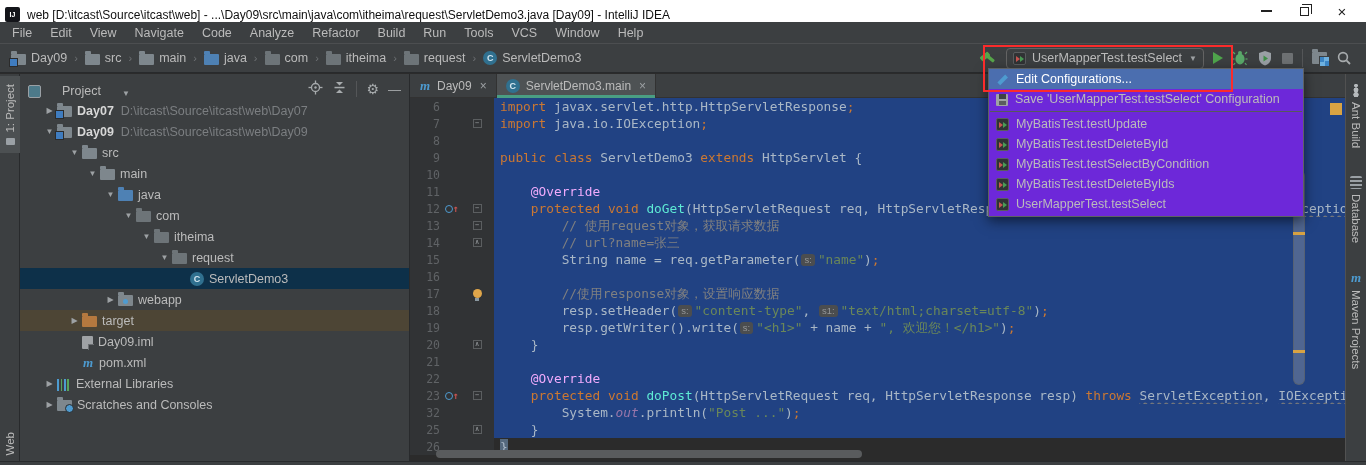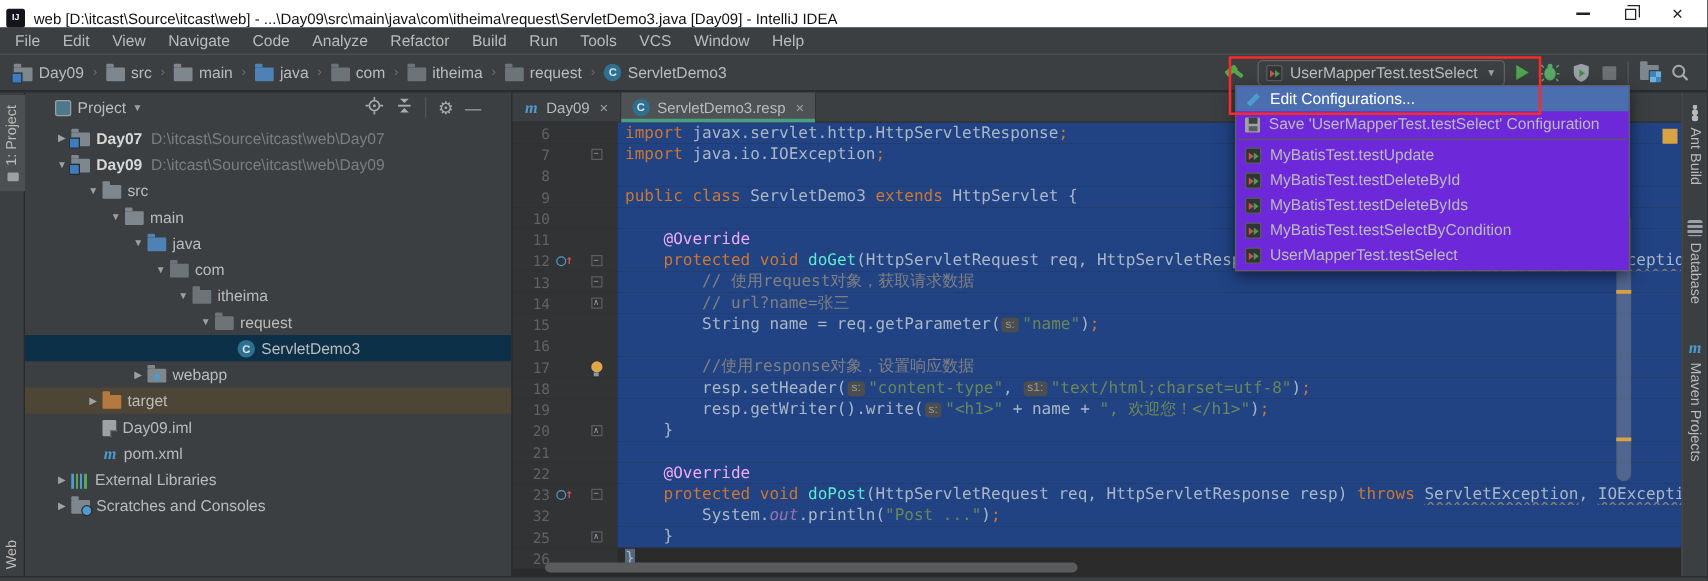--- a/index.html
+++ b/index.html
@@ -38,21 +38,21 @@
   .statusbar{position:absolute;left:0;right:0;bottom:0;height:4px;background:#3c3f41;border-top:1px solid #282a2c}
 
   .leftbar{width:20px;background:#3c3f41;border-right:1px solid #282a2c;position:relative;flex:none}
   .vtext{writing-mode:vertical-rl;transform:rotate(180deg);color:#bbbbbb;font-size:11.5px;white-space:nowrap}
   .lb-project{position:absolute;top:2px;left:0;width:20px;padding:8px 0;background:#4c5052;display:flex;flex-direction:column;align-items:center;gap:5px}
   .lb-web{position:absolute;bottom:6px;left:0;width:20px;display:flex;justify-content:center}
   .mini-folder{width:9px;height:7px;background:#9aa0a5;border-radius:1px}
 
   
   .project-panel{width:390px;background:#3c3f41;border-right:1px solid #282a2c;display:flex;flex-direction:column;flex:none}
-  .panel-header{height:24px;display:flex;align-items:center;gap:5px;padding:0 24px;color:#bbbbbb;font-size:12.5px;flex:none}
+  .panel-header{height:24px;display:flex;align-items:flex-end;gap:21px;padding:0 8px;color:#bbbbbb;font-size:12.5px;flex:none}
   .ph-icon{width:13px;height:13px;border:1px solid #9aa0a5;background:#4d7a8a;border-radius:2px}
   .ph-arrow{font-size:8px;color:#9da1a4}
   .ph-actions{margin-left:auto;display:flex;align-items:center;gap:9px;color:#a7abad}
   .ph-sep{width:1px;height:16px;background:#545658}
   .tree{flex:1;overflow:hidden;font-size:12.5px;padding-top:2px}
   .tree-row{height:21px;display:flex;align-items:center;color:#bbbbbb;white-space:nowrap}
   .tree-row.selected{background:#0d3049}
   .tree-row.hl{background:#4d4535}
   .t-arrow{width:15px;flex:none;font-size:8px;color:#9da1a4;text-align:center}
   .t-label{margin-left:5px}
@@ -397,21 +397,21 @@
 
   <div class="editor-col">
     <div class="tabbar" id="tabbar">
         <div class="tab">
           <span class="ic ic-maven">m</span>
           <span>Day09</span>
           <span class="tab-close">×</span>
         </div>
         <div class="tab active">
           <span class="ic ic-class">C</span>
-          <span>ServletDemo3.resp</span>
+          <span>ServletDemo3.main</span>
           <span class="tab-close">×</span>
         </div>
       </div>
     <div class="editor" id="editor">
         <div class="line sel"><span class="gut"><span class="gnum">6</span><span class="govr"></span><span class="gfold"></span></span><span class="code"><span class="tk-kw">import </span><span class="tk-pl">javax.servlet.http.HttpServletResponse</span><span class="tk-kw">;</span></span></div>
         <div class="line sel"><span class="gut"><span class="gnum">7</span><span class="govr"></span><span class="gfold"><span class="fold-box">−</span></span></span><span class="code"><span class="tk-kw">import </span><span class="tk-pl">java.io.IOException</span><span class="tk-kw">;</span></span></div>
         <div class="line sel"><span class="gut"><span class="gnum">8</span><span class="govr"></span><span class="gfold"></span></span><span class="code"></span></div>
         <div class="line sel"><span class="gut"><span class="gnum">9</span><span class="govr"></span><span class="gfold"></span></span><span class="code"><span class="tk-kw">public </span><span class="tk-kw">class </span><span class="tk-pl">ServletDemo3 </span><span class="tk-kw">extends </span><span class="tk-pl">HttpServlet {</span></span></div>
         <div class="line sel"><span class="gut"><span class="gnum">10</span><span class="govr"></span><span class="gfold"></span></span><span class="code"></span></div>
         <div class="line sel"><span class="gut"><span class="gnum">11</span><span class="govr"></span><span class="gfold"></span></span><span class="code"><span class="tk-pl">    </span><span class="tk-ann">@Override</span></span></div>
@@ -469,25 +469,25 @@
     <div class="dd-item">
       <span class="ic ic-junit"></span>
       <span>MyBatisTest.testUpdate</span>
     </div>
     <div class="dd-item">
       <span class="ic ic-junit"></span>
       <span>MyBatisTest.testDeleteById</span>
     </div>
     <div class="dd-item">
       <span class="ic ic-junit"></span>
+      <span>MyBatisTest.testSelectByCondition</span>
+    </div>
+    <div class="dd-item">
+      <span class="ic ic-junit"></span>
       <span>MyBatisTest.testDeleteByIds</span>
     </div>
     <div class="dd-item">
       <span class="ic ic-junit"></span>
-      <span>MyBatisTest.testSelectByCondition</span>
-    </div>
-    <div class="dd-item">
-      <span class="ic ic-junit"></span>
       <span>UserMapperTest.testSelect</span>
     </div>
   </div>
 
 <div class="red-rect"></div>
 
 </body></html>

